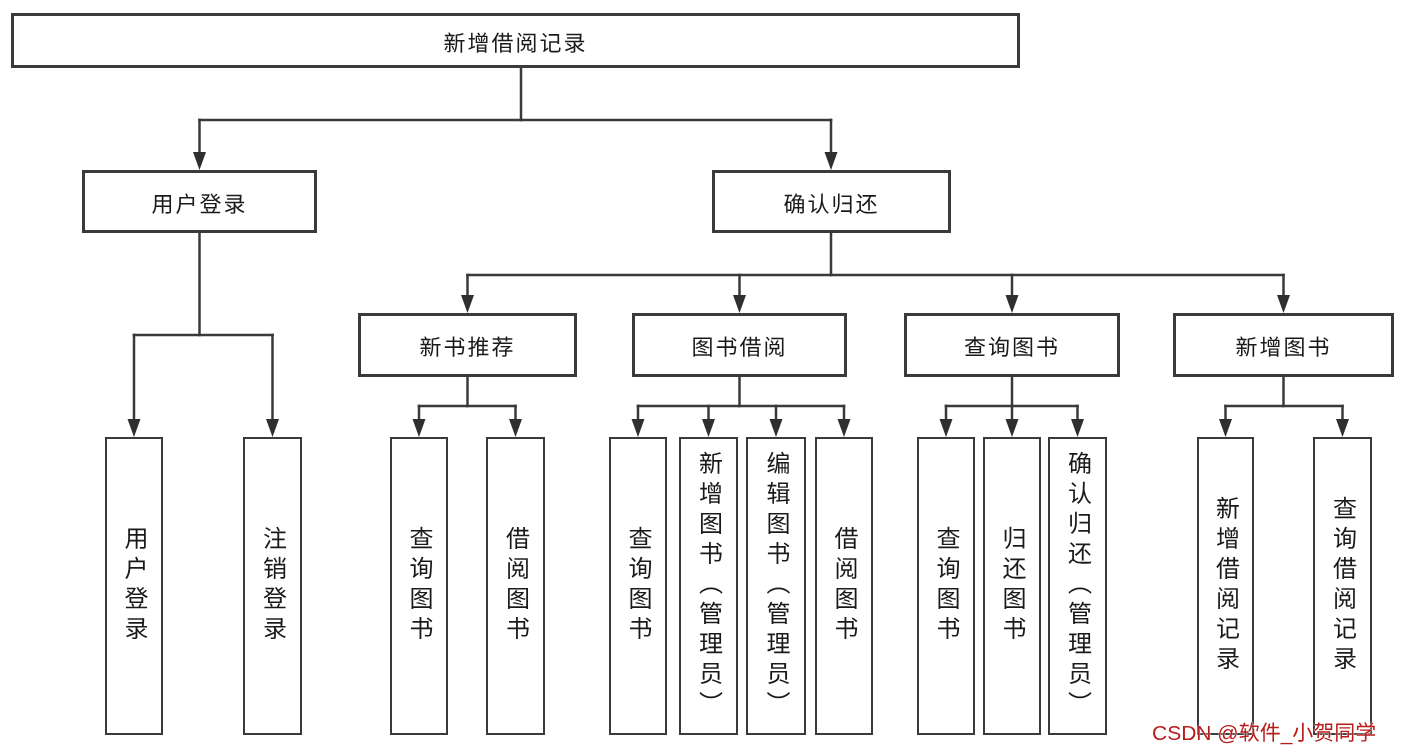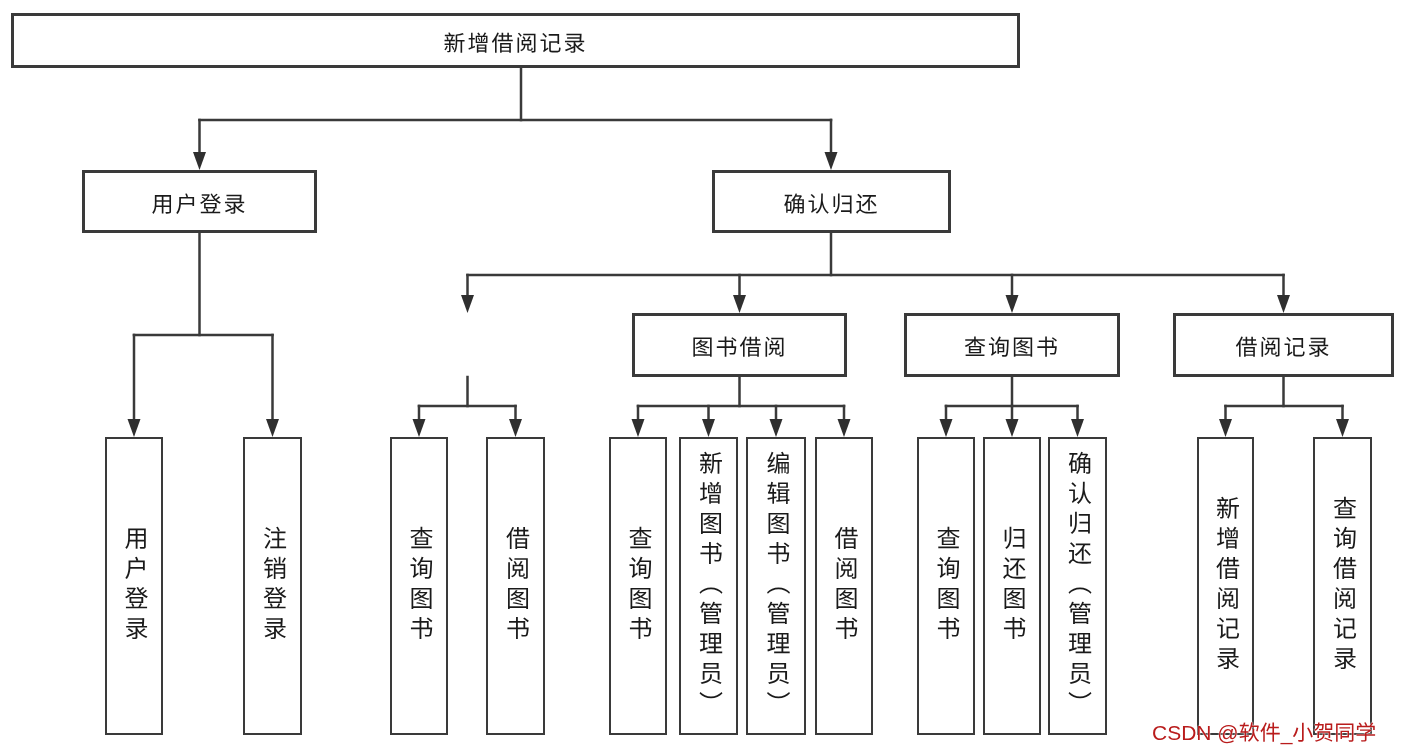--- a/index.html
+++ b/index.html
@@ -140,28 +140,31 @@
     <span>新增借阅记录</span>
   </div>
 
   <div class="box box-h box-user-login">
     <span>用户登录</span>
   </div>
   <div class="box box-h box-book-mgmt">
     <span>确认归还</span>
   </div>
 
+  <div class="box box-h box-new-book">
+    <span>新书推荐</span>
+  </div>
   <div class="box box-h box-book-borrow">
     <span>图书借阅</span>
   </div>
   <div class="box box-h box-current-borrow">
     <span>查询图书</span>
   </div>
   <div class="box box-h box-borrow-record">
-    <span>借阅记录</span>
+    <span>新增图书</span>
   </div>
 
   <div class="box leaf lf-u1">
     <span class="vtext">用户登录</span>
   </div>
   <div class="box leaf lf-u2">
     <span class="vtext">注销登录</span>
   </div>
 
   <div class="box leaf lf-n1">

